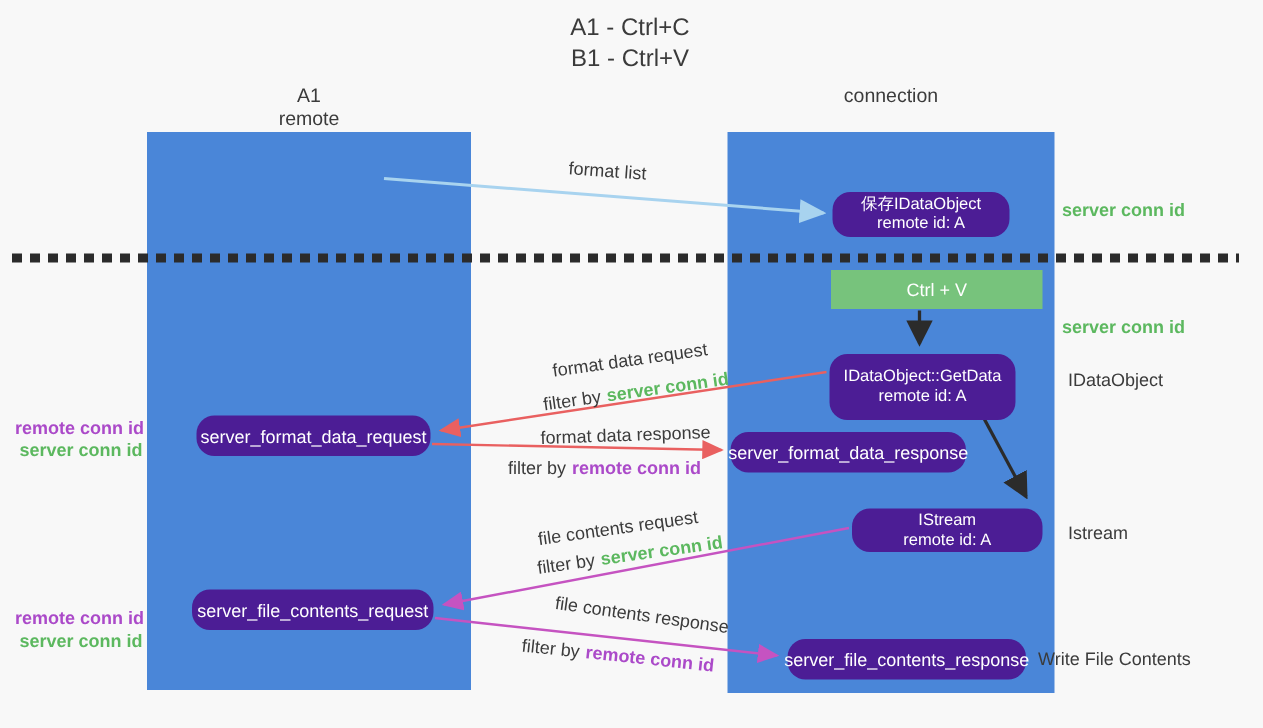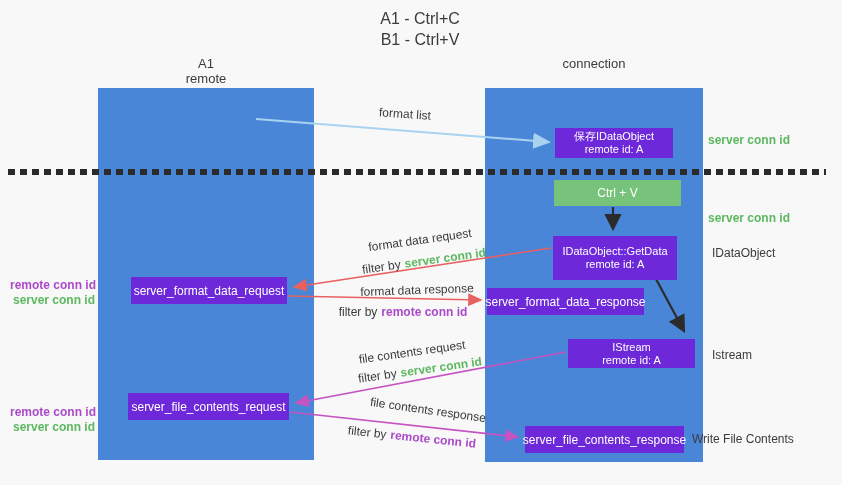--- a/index.html
+++ b/index.html
@@ -25,21 +25,21 @@
   .dotted-line {
     position: absolute; left: 8px; top: 169px; width: 818px; height: 6px; z-index: 5;
     background: repeating-linear-gradient(to right, #2b2b2b 0 7px, transparent 7px 12px);
   }
   .node {
     position: absolute; z-index: 3; display: flex; flex-direction: column;
     align-items: center; justify-content: center;
     color: #ffffff; font-size: 12px; line-height: 14px; text-align: center;
   }
   .node.green { background: #77c37c; }
-  .node.orange { background: #6d28d9; }
+  .node.orange { background: #4c1d95; border-radius: 12px; }
   .node.small { font-size: 11px; line-height: 13px; }
   .side-label { position: absolute; z-index: 4; font-size: 12px; color: #3b3b3b; white-space: nowrap; }
   .green-text { color: #5cb85f; font-weight: bold; }
   .purple-text { color: #ab4ac9; font-weight: bold; }
   .pair { text-align: right; line-height: 15px; font-size: 12px; }
   .arrow-label {
     position: absolute; z-index: 4; font-size: 12px; color: #3b3b3b;
     white-space: nowrap; transform-origin: center;
   }
   .arrow-label .sep { margin-left: 4px; }
@@ -91,21 +91,21 @@
     <line x1="566" y1="352" x2="296" y2="403" stroke="#c553c1" stroke-width="1.6" marker-end="url(#m-magenta)"></line>
     <line x1="290" y1="412" x2="518" y2="437" stroke="#c553c1" stroke-width="1.6" marker-end="url(#m-magenta)"></line>
   </svg>
 
 
   <div class="node orange small" style="left:555px; top:128px; width:118px; height:30px;">
     <span>保存IDataObject</span>
     <span>remote id: A</span>
   </div>
 
-  <div class="node green" style="left:554px; top:180px; width:127px; height:26px;">
+  <div class="node green" style="left:554px; top:180px; width:141px; height:26px;">
     <span>Ctrl + V</span>
   </div>
 
   <div class="node orange small" style="left:553px; top:236px; width:124px; height:44px;">
     <span>IDataObject::GetData</span>
     <span>remote id: A</span>
   </div>
 
   <div class="node orange" style="left:131px; top:277px; width:156px; height:27px;">
     <span>server_format_data_request</span>

